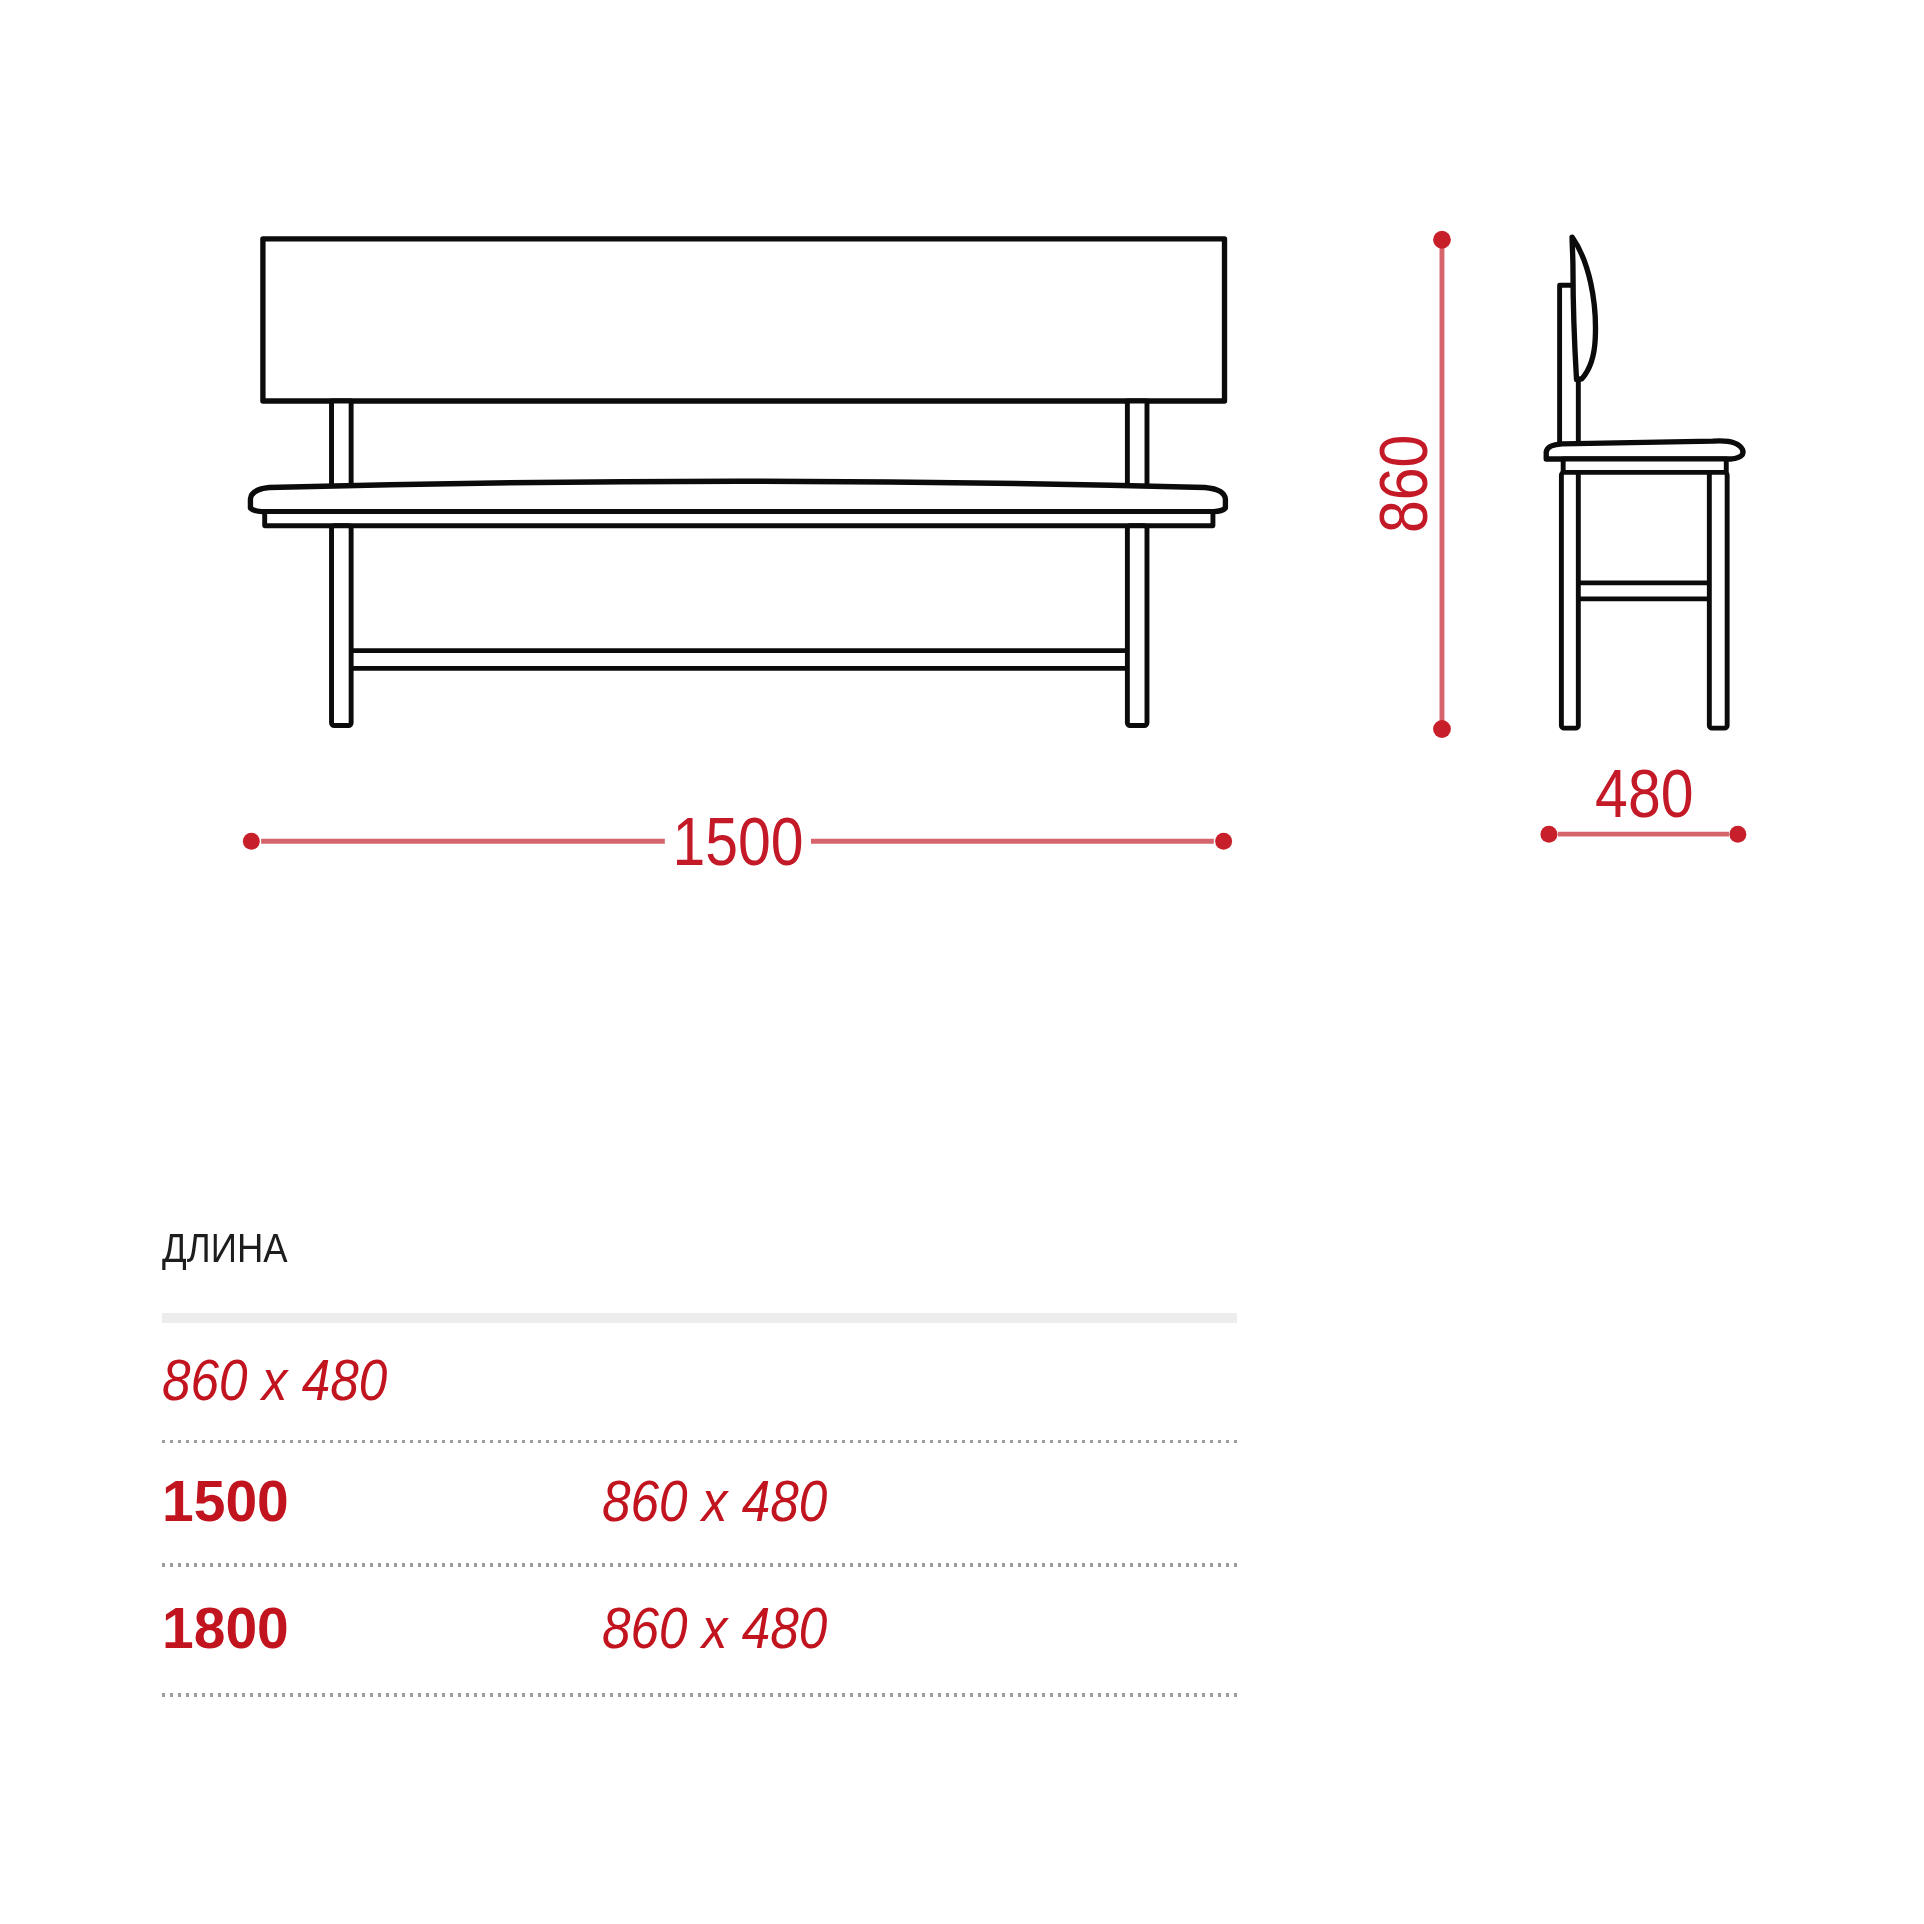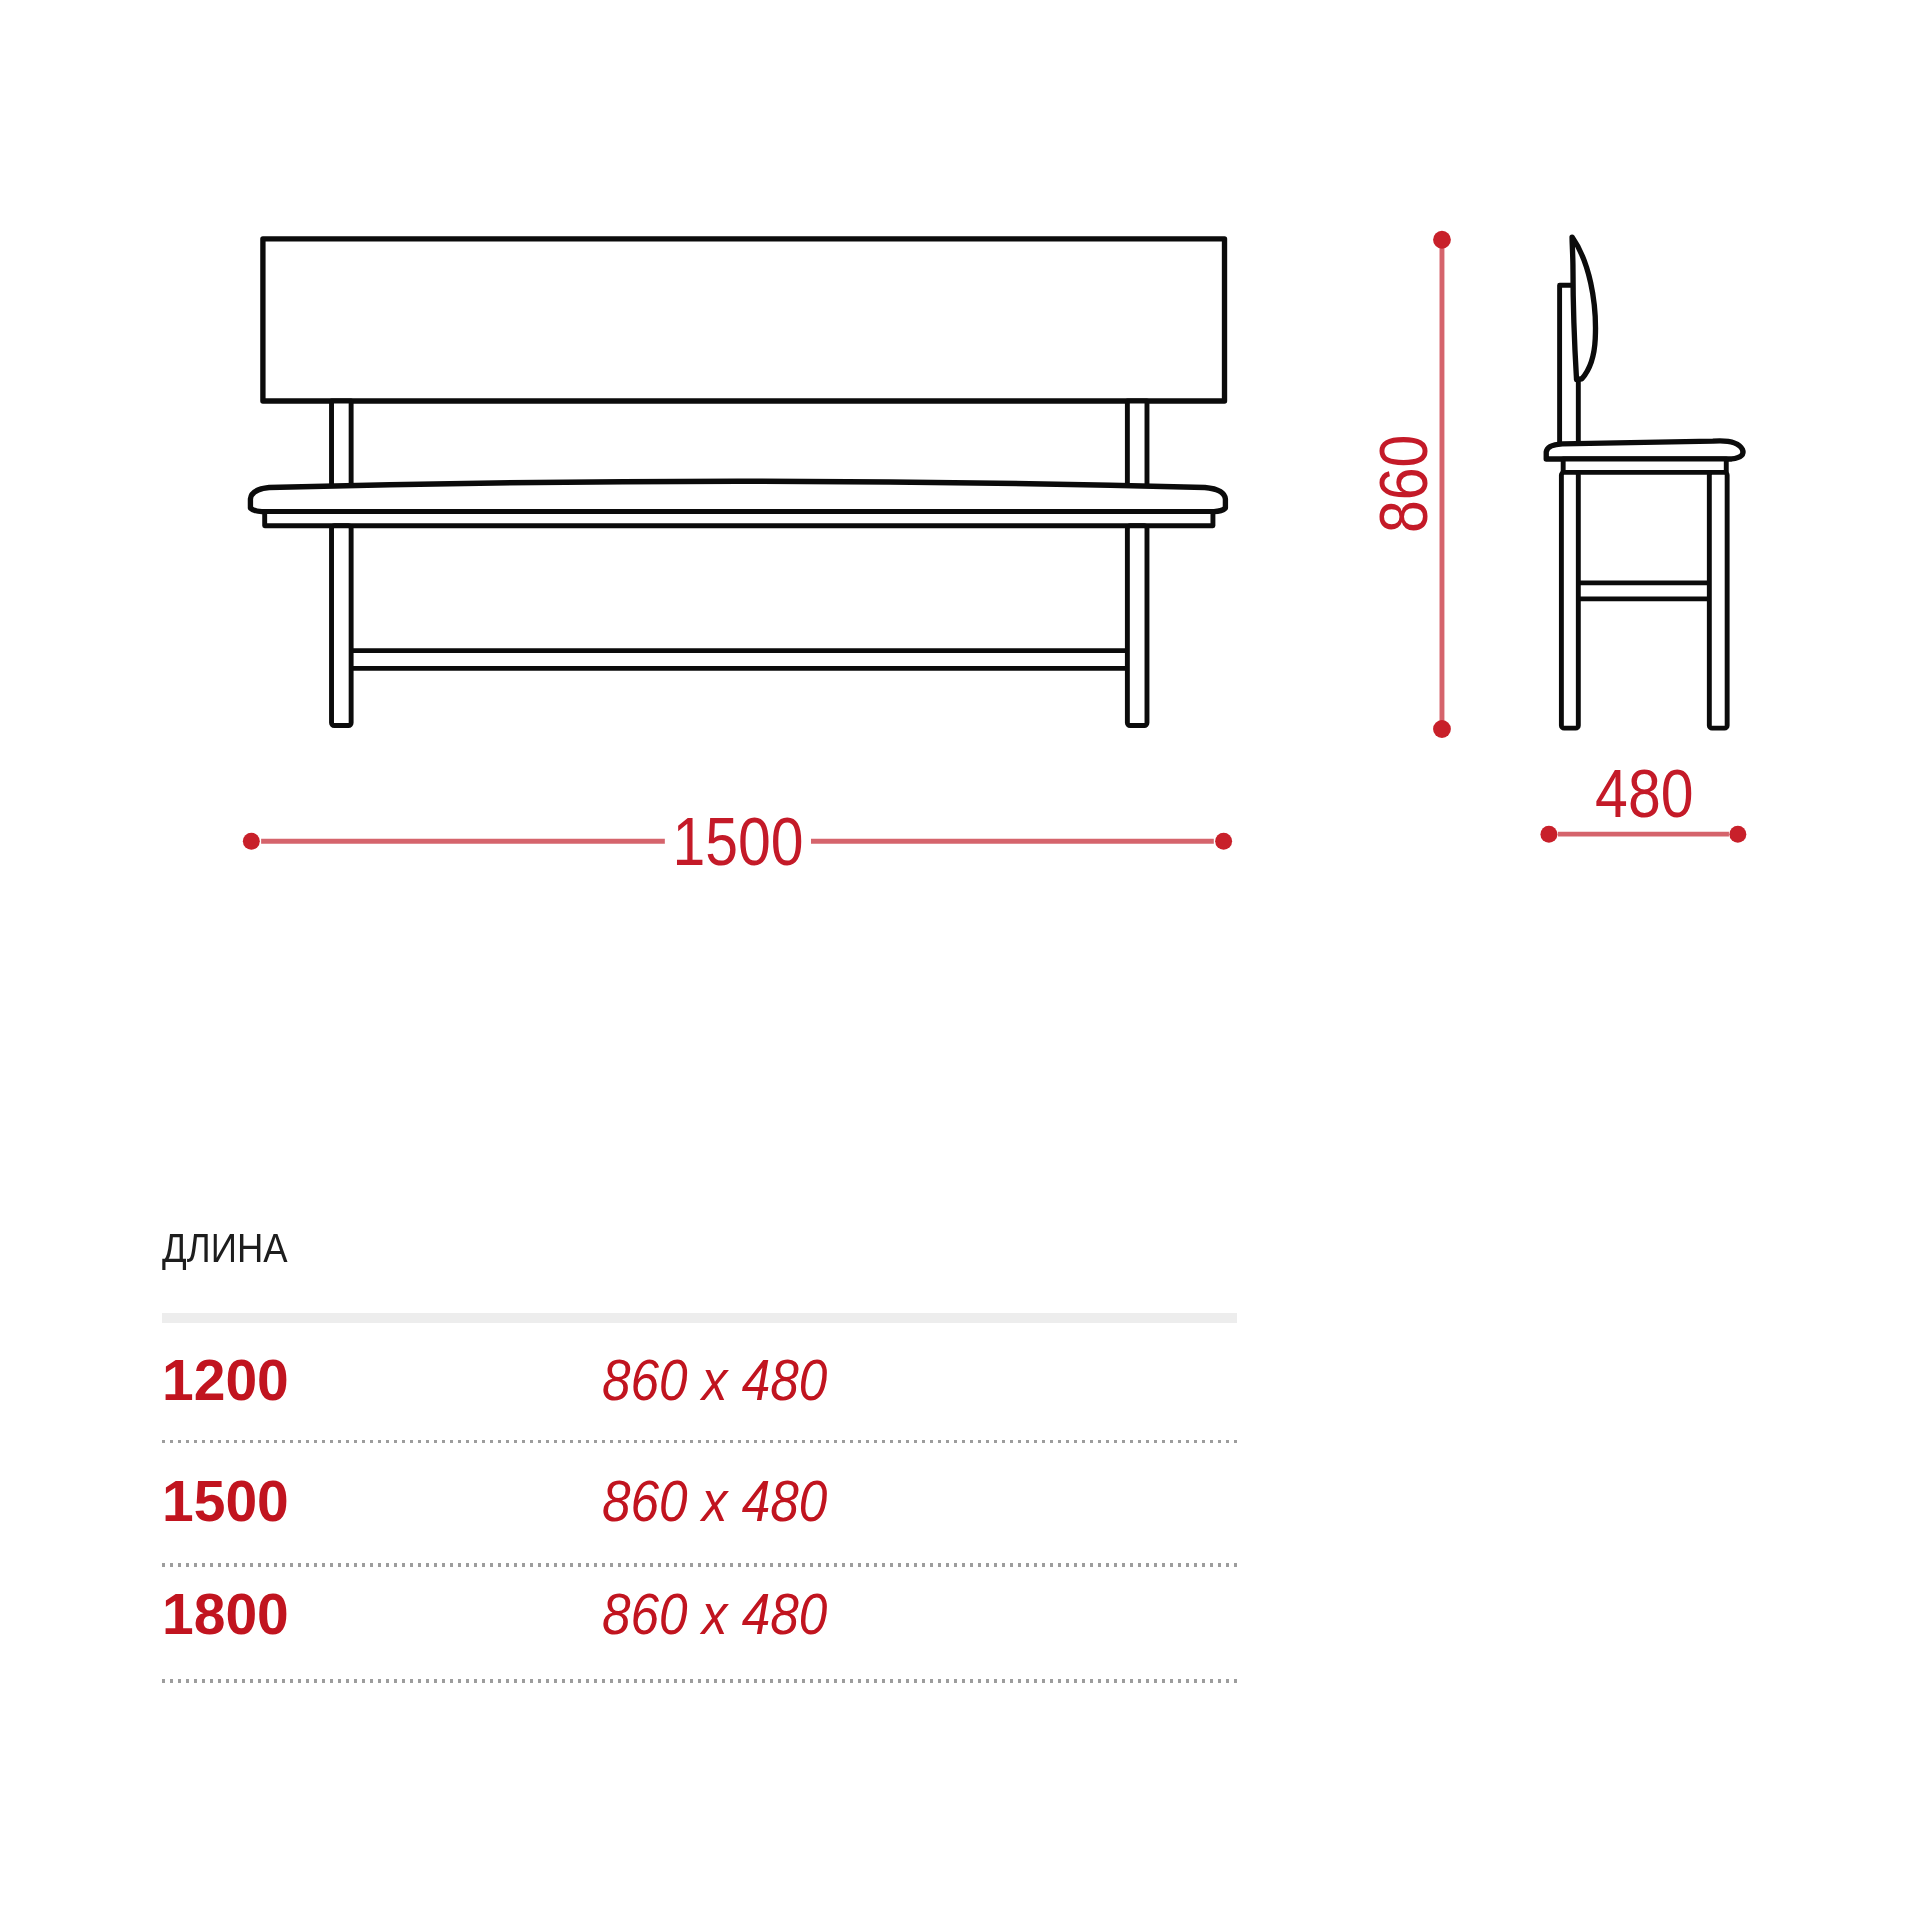--- a/index.html
+++ b/index.html
@@ -35,21 +35,21 @@
   .cond-s{display:inline-block;transform:scaleX(0.90);transform-origin:left center;}
   
   .spec-table{position:absolute;left:162px;top:1228px;width:1075px;}
   .thead{display:flex;font-size:41px;line-height:41px;color:var(--header-text);font-weight:400;white-space:nowrap;flex-direction:column;}
   .th-col1{width:440px;flex:0 0 auto;}
   .th-col2{flex:1 1 auto;}
   .head-bar{margin-top:44px;height:9.8px;background:var(--divider-gray);}
   .trow{display:flex;align-items:center;height:55px;font-size:57px;line-height:55px;white-space:nowrap;}
   .trow.r1{margin-top:30px;}
   .trow.r2{margin-top:31px;}
-  .trow.r3{margin-top:20px;}
+  .trow.r3{margin-top:34px;}
   .td-col1{width:440px;flex:0 0 auto;font-weight:700;color:var(--table-value-red);}
   .td-col2{flex:1 1 auto;color:var(--table-value-red);font-style:italic;}
   .dotted{height:3.6px;background-image:repeating-linear-gradient(to right,var(--dot-divider-gray) 0,var(--dot-divider-gray) 2.7px,transparent 2.7px,transparent 8px);}
   .dotted.d1{margin-top:32px;}
   .dotted.d2{margin-top:34px;}
   .dotted.d3{margin-top:37px;}
 </style>
 </head>
 <body>
 
@@ -102,21 +102,20 @@
   </svg>
 
 
   <div class="spec-table">
     <div class="thead">
       <div class="th-col1"><span class="cond-h">ДЛИНА</span></div>
     </div>
     <div class="head-bar"></div>
 
     <div class="trow r1">
-      <div class="td-col1">1200</div>
       <div class="td-col2"><span class="cond-s">860 x 480</span></div>
     </div>
     <div class="dotted d1"></div>
 
     <div class="trow r2">
       <div class="td-col1">1500</div>
       <div class="td-col2"><span class="cond-s">860 x 480</span></div>
     </div>
     <div class="dotted d2"></div>
 

